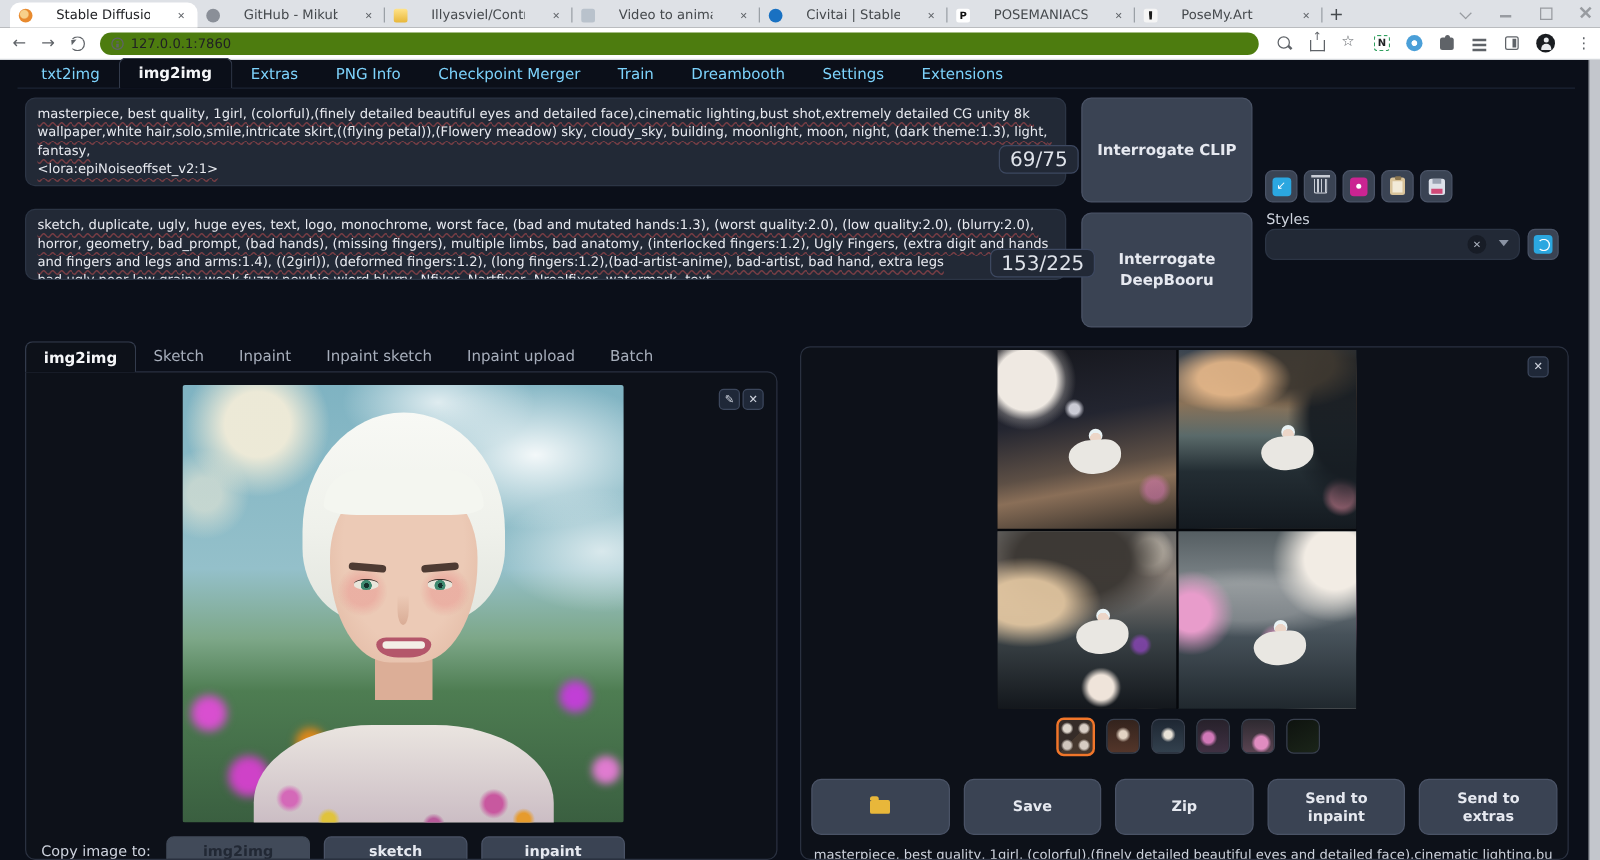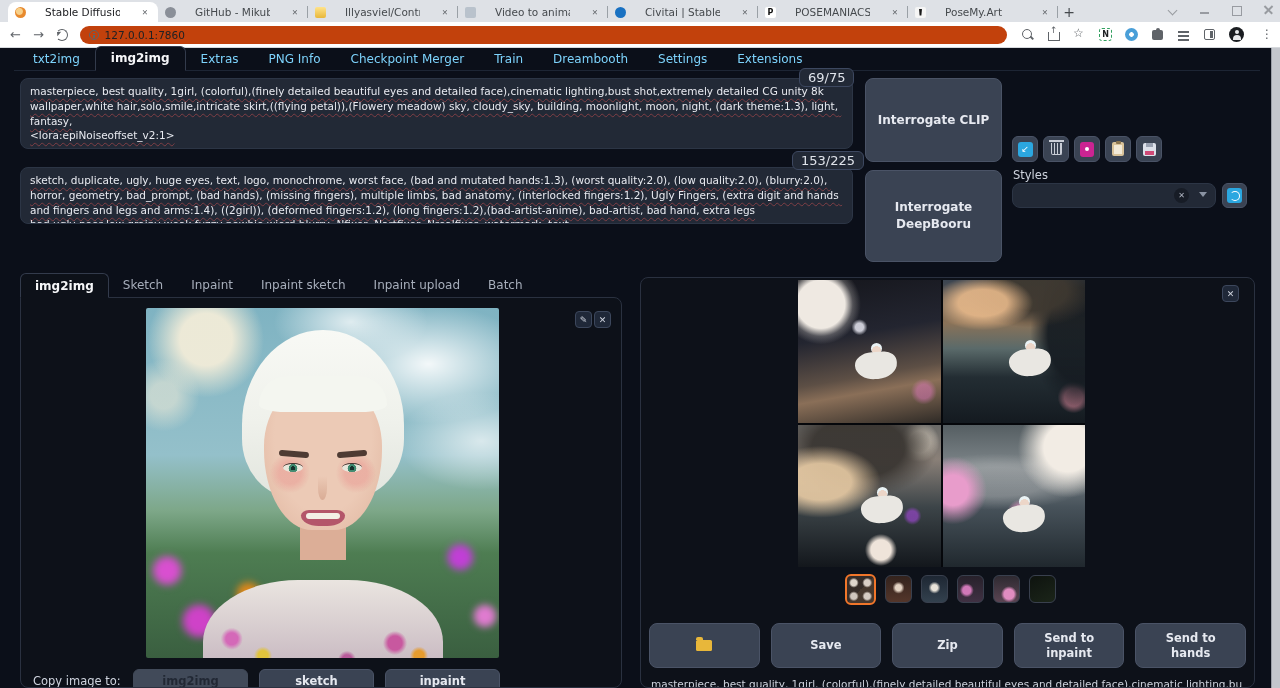--- a/index.html
+++ b/index.html
@@ -33,21 +33,21 @@
   .wc-max::before { content:""; position:absolute; left:0; top:1px; width:8px; height:8px; border:1.5px solid #5f6368; }
   .wc-close::before, .wc-close::after { content:""; position:absolute; left:-1px; top:4px; width:11px; height:1.5px; background:#5f6368; }
   .wc-close::before { transform:rotate(45deg); } .wc-close::after { transform:rotate(-45deg); }
 
   .toolbar { position:absolute; left:0; top:22px; width:1280px; height:26px; background:#fff; border-bottom:1px solid #d6d9dd; display:flex; align-items:center; padding:0 10px; gap:12px; }
   .navbtn { font-size:13px; color:#5f6368; line-height:1; }
   .navbtn.back::before { content:"\2190"; }
   .navbtn.fwd::before { content:"\2192"; }
   .reload { width:12px; height:12px; border:1.5px solid #5f6368; border-radius:50%; border-left-color:transparent; position:relative; }
   .reload::after { content:""; position:absolute; left:-3px; top:-1px; border:3px solid transparent; border-right-color:#5f6368; transform:rotate(40deg); }
-  .addr { width:955px; height:18px; background:#c2410c; border-radius:9px; display:flex; align-items:center; gap:6px; padding:0 9px; }
+  .addr { width:955px; height:18px; background:#4d7c0f; border-radius:9px; display:flex; align-items:center; gap:6px; padding:0 9px; }
   .info-ic { width:10px; height:10px; border:1px solid #5f6368; border-radius:50%; position:relative; flex:0 0 auto; }
   .info-ic::before { content:""; position:absolute; left:3.5px; top:2px; width:1.5px; height:1.5px; background:#5f6368; }
   .info-ic::after { content:""; position:absolute; left:3.5px; top:4.5px; width:1.5px; height:3px; background:#5f6368; }
   .url { font-size:10.5px; color:#202124; }
   .tbicons { display:flex; align-items:center; gap:13px; margin-left:2px; }
   .tbi { width:13px; height:13px; position:relative; }
   .tbi-zoom::before { content:""; position:absolute; left:1px; top:1px; width:8px; height:8px; border:1.5px solid #5f6368; border-radius:50%; }
   .tbi-zoom::after { content:""; position:absolute; left:9px; top:9px; width:4px; height:1.5px; background:#5f6368; transform:rotate(45deg); }
   .tbi-share::before { content:""; position:absolute; left:1px; top:4px; width:10px; height:8px; border:1.5px solid #5f6368; border-top:none; }
   .tbi-share::after { content:"\2191"; position:absolute; left:3px; top:-3px; font-size:9px; color:#5f6368; }
@@ -67,21 +67,21 @@
   
   .webtabs { position:absolute; left:18px; top:48px; height:23px; display:flex; align-items:flex-end; z-index:2; }
   .wtab { padding:4px 15px 5px; font-size:12px; color:#7dd3fc; white-space:nowrap; }
   .wtab.active { color:#f5f6f8; font-weight:bold; background:#0b0f19; border:1px solid #333b4c; border-bottom:1px solid #0b0f19; border-radius:6px 6px 0 0; }
   #navline { position:absolute; left:14px; right:20px; top:70px; height:1px; background:#1d2534; }
 
   .promptbox { position:absolute; left:20px; width:833px; background:#222936; border:1px solid #2c3545; border-radius:8px; padding:5px 9px; font-size:10.5px; line-height:14.8px; color:#e8eaf0; white-space:pre-wrap; overflow:hidden;
     text-decoration:underline; text-decoration-style:wavy; text-decoration-color:rgba(224,85,85,.45); text-decoration-thickness:1px; text-underline-offset:2.5px; }
   #promptBox { top:78px; height:71px; }
   #negBox { top:167px; height:57px; }
-  .counter { position:absolute; background:#222936; border:1px solid #3d4860; border-radius:6px; font-size:13px; color:#dfe3ea; padding:1px 8px; z-index:3; }
+  .counter { position:absolute; background:#222936; border:1px solid #3d4860; border-radius:6px; font-size:16px; color:#dfe3ea; padding:1px 8px; z-index:3;margin-top:48px; }
   #counter1 { left:799px; top:68px; }
   #counter2 { left:792px; top:151px; }
 
   .btn-gray { background:#3a4353; border:1px solid #4a5366; border-radius:8px; color:#e6e9f0; display:flex; align-items:center; justify-content:center; text-align:center; font-size:12px; font-weight:600; cursor:pointer; }
   #interrogateClip { position:absolute; left:865px; top:78px; width:137px; height:84px; }
   #interrogateDeep { position:absolute; left:865px; top:170px; width:137px; height:92px; padding:0 26px; line-height:17px; }
   #generateBtn { position:absolute; left:1012px; top:78px; width:235px; height:50px; background:linear-gradient(#f0893a,#e9731a); border:1px solid #d96a14; border-radius:8px; color:#fff; font-weight:bold; font-size:13px; display:flex; align-items:center; justify-content:center; cursor:pointer; }
 
   #iconRow { position:absolute; left:1012px; top:136px; display:flex; gap:5px; }
   .mini { width:26px; height:26px; background:#3a4353; border:1px solid #4a5366; border-radius:6px; display:flex; align-items:center; justify-content:center; cursor:pointer; }
@@ -406,21 +406,21 @@
       <div class="thumb t5"></div>
       <div class="thumb t6"></div>
     </div>
     <div id="galBtns">
       <div class="gbtn">
           <span class="ic-folder"></span>
         </div>
       <div class="gbtn">Save</div>
       <div class="gbtn">Zip</div>
       <div class="gbtn">Send to inpaint</div>
-      <div class="gbtn">Send to hands</div>
+      <div class="gbtn">Send to extras</div>
     </div>
     <div id="galInfo">masterpiece, best quality, 1girl, (colorful),(finely detailed beautiful eyes and detailed face),cinematic lighting,bust shot,extremely detailed CG</div>
   </div>
 
   <div id="scrollbar"></div>
   <div id="scrollthumb"></div>
 
 </div>
 
 </body></html>

